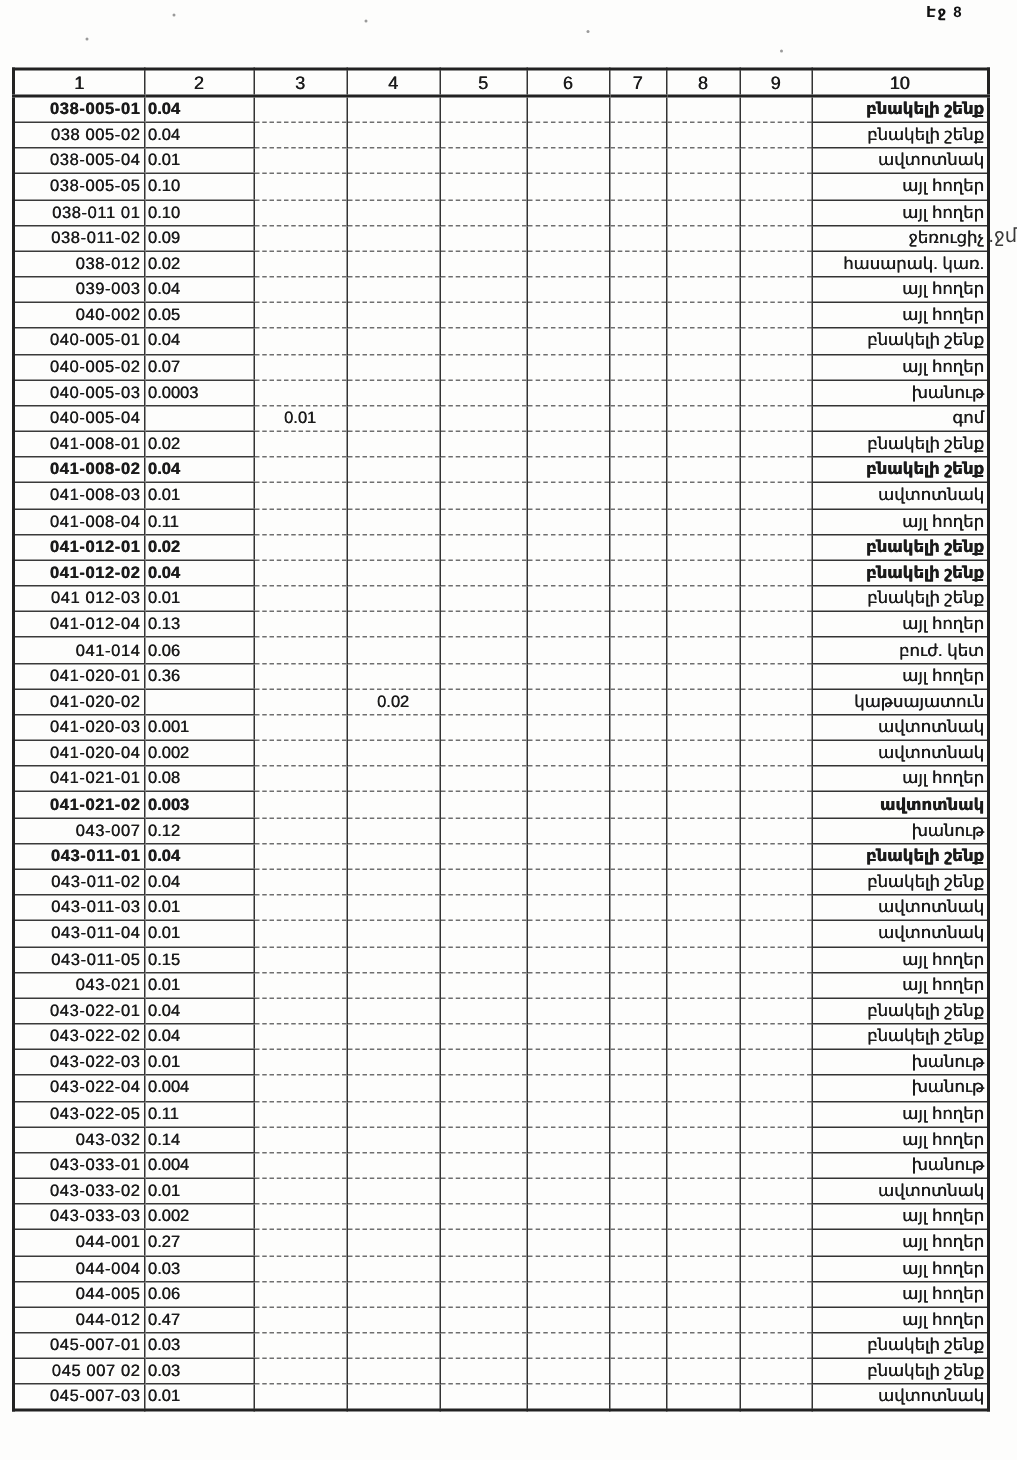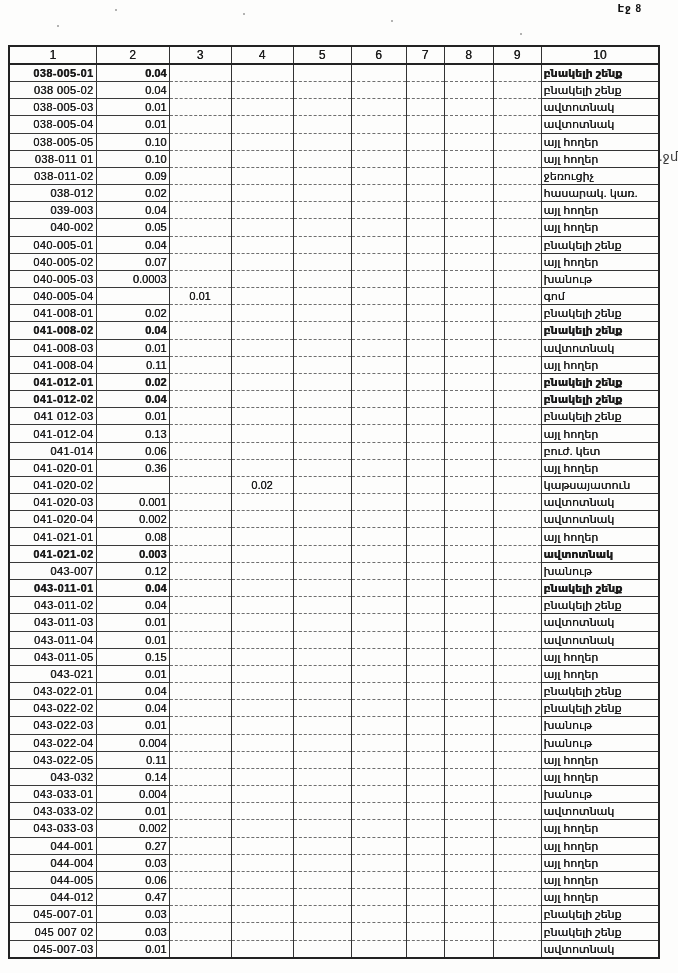--- a/index.html
+++ b/index.html
@@ -53,24 +53,24 @@
     text-shadow: 0.4px 0 0 currentColor;
   }
   
   .w1 { width: 87px; }  .w2 { width: 73px; }  .w3 { width: 62px; }
   .w4 { width: 62px; }  .w5 { width: 58px; }  .w6 { width: 55px; }
   .w7 { width: 38px; }  .w8 { width: 49px; }  .w9 { width: 48px; }
   .w10 { width: 118px; }
 
   td.c1 { text-align: right; padding-left: 3px; letter-spacing: 0.4px;
           border-bottom: 1px solid #3a3a3a; }
-  td.c2 { text-align: right; border-bottom: 1px solid #3a3a3a; }
+  td.c2 { text-align: left; border-bottom: 1px solid #3a3a3a; }
   td.c3, td.c4, td.c5, td.c6, td.c7, td.c8, td.c9 {
           text-align: center; border-bottom: 1px dashed #6f6f6f; }
-  td.c10 { text-align: left; padding-left: 3px;
+  td.c10 { text-align: right; padding-left: 3px;
           border-bottom: 1px solid #333; }
 
   
   th.c3, td.c3 { border-left: 3px solid #222; }
   th.c5, td.c5 { border-left: 2px solid #2a2a2a; }
   th.c7, td.c7 { border-left: 2px solid #2a2a2a; }
   th.c10, td.c10 { border-left: 2px solid #2a2a2a; }
 
   tr.bold td { font-weight: bold; }
 </style>
@@ -135,32 +135,20 @@
           <td class="c3"></td>
           <td class="c4"></td>
           <td class="c5"></td>
           <td class="c6"></td>
           <td class="c7"></td>
           <td class="c8"></td>
           <td class="c9"></td>
           <td class="c10">բնակելի շենք</td>
         </tr>
         <tr>
-          <td class="c1">038-005-03</td>
-          <td class="c2">0.01</td>
-          <td class="c3"></td>
-          <td class="c4"></td>
-          <td class="c5"></td>
-          <td class="c6"></td>
-          <td class="c7"></td>
-          <td class="c8"></td>
-          <td class="c9"></td>
-          <td class="c10">ավտոտնակ</td>
-        </tr>
-        <tr>
           <td class="c1">038-005-04</td>
           <td class="c2">0.01</td>
           <td class="c3"></td>
           <td class="c4"></td>
           <td class="c5"></td>
           <td class="c6"></td>
           <td class="c7"></td>
           <td class="c8"></td>
           <td class="c9"></td>
           <td class="c10">ավտոտնակ</td>

